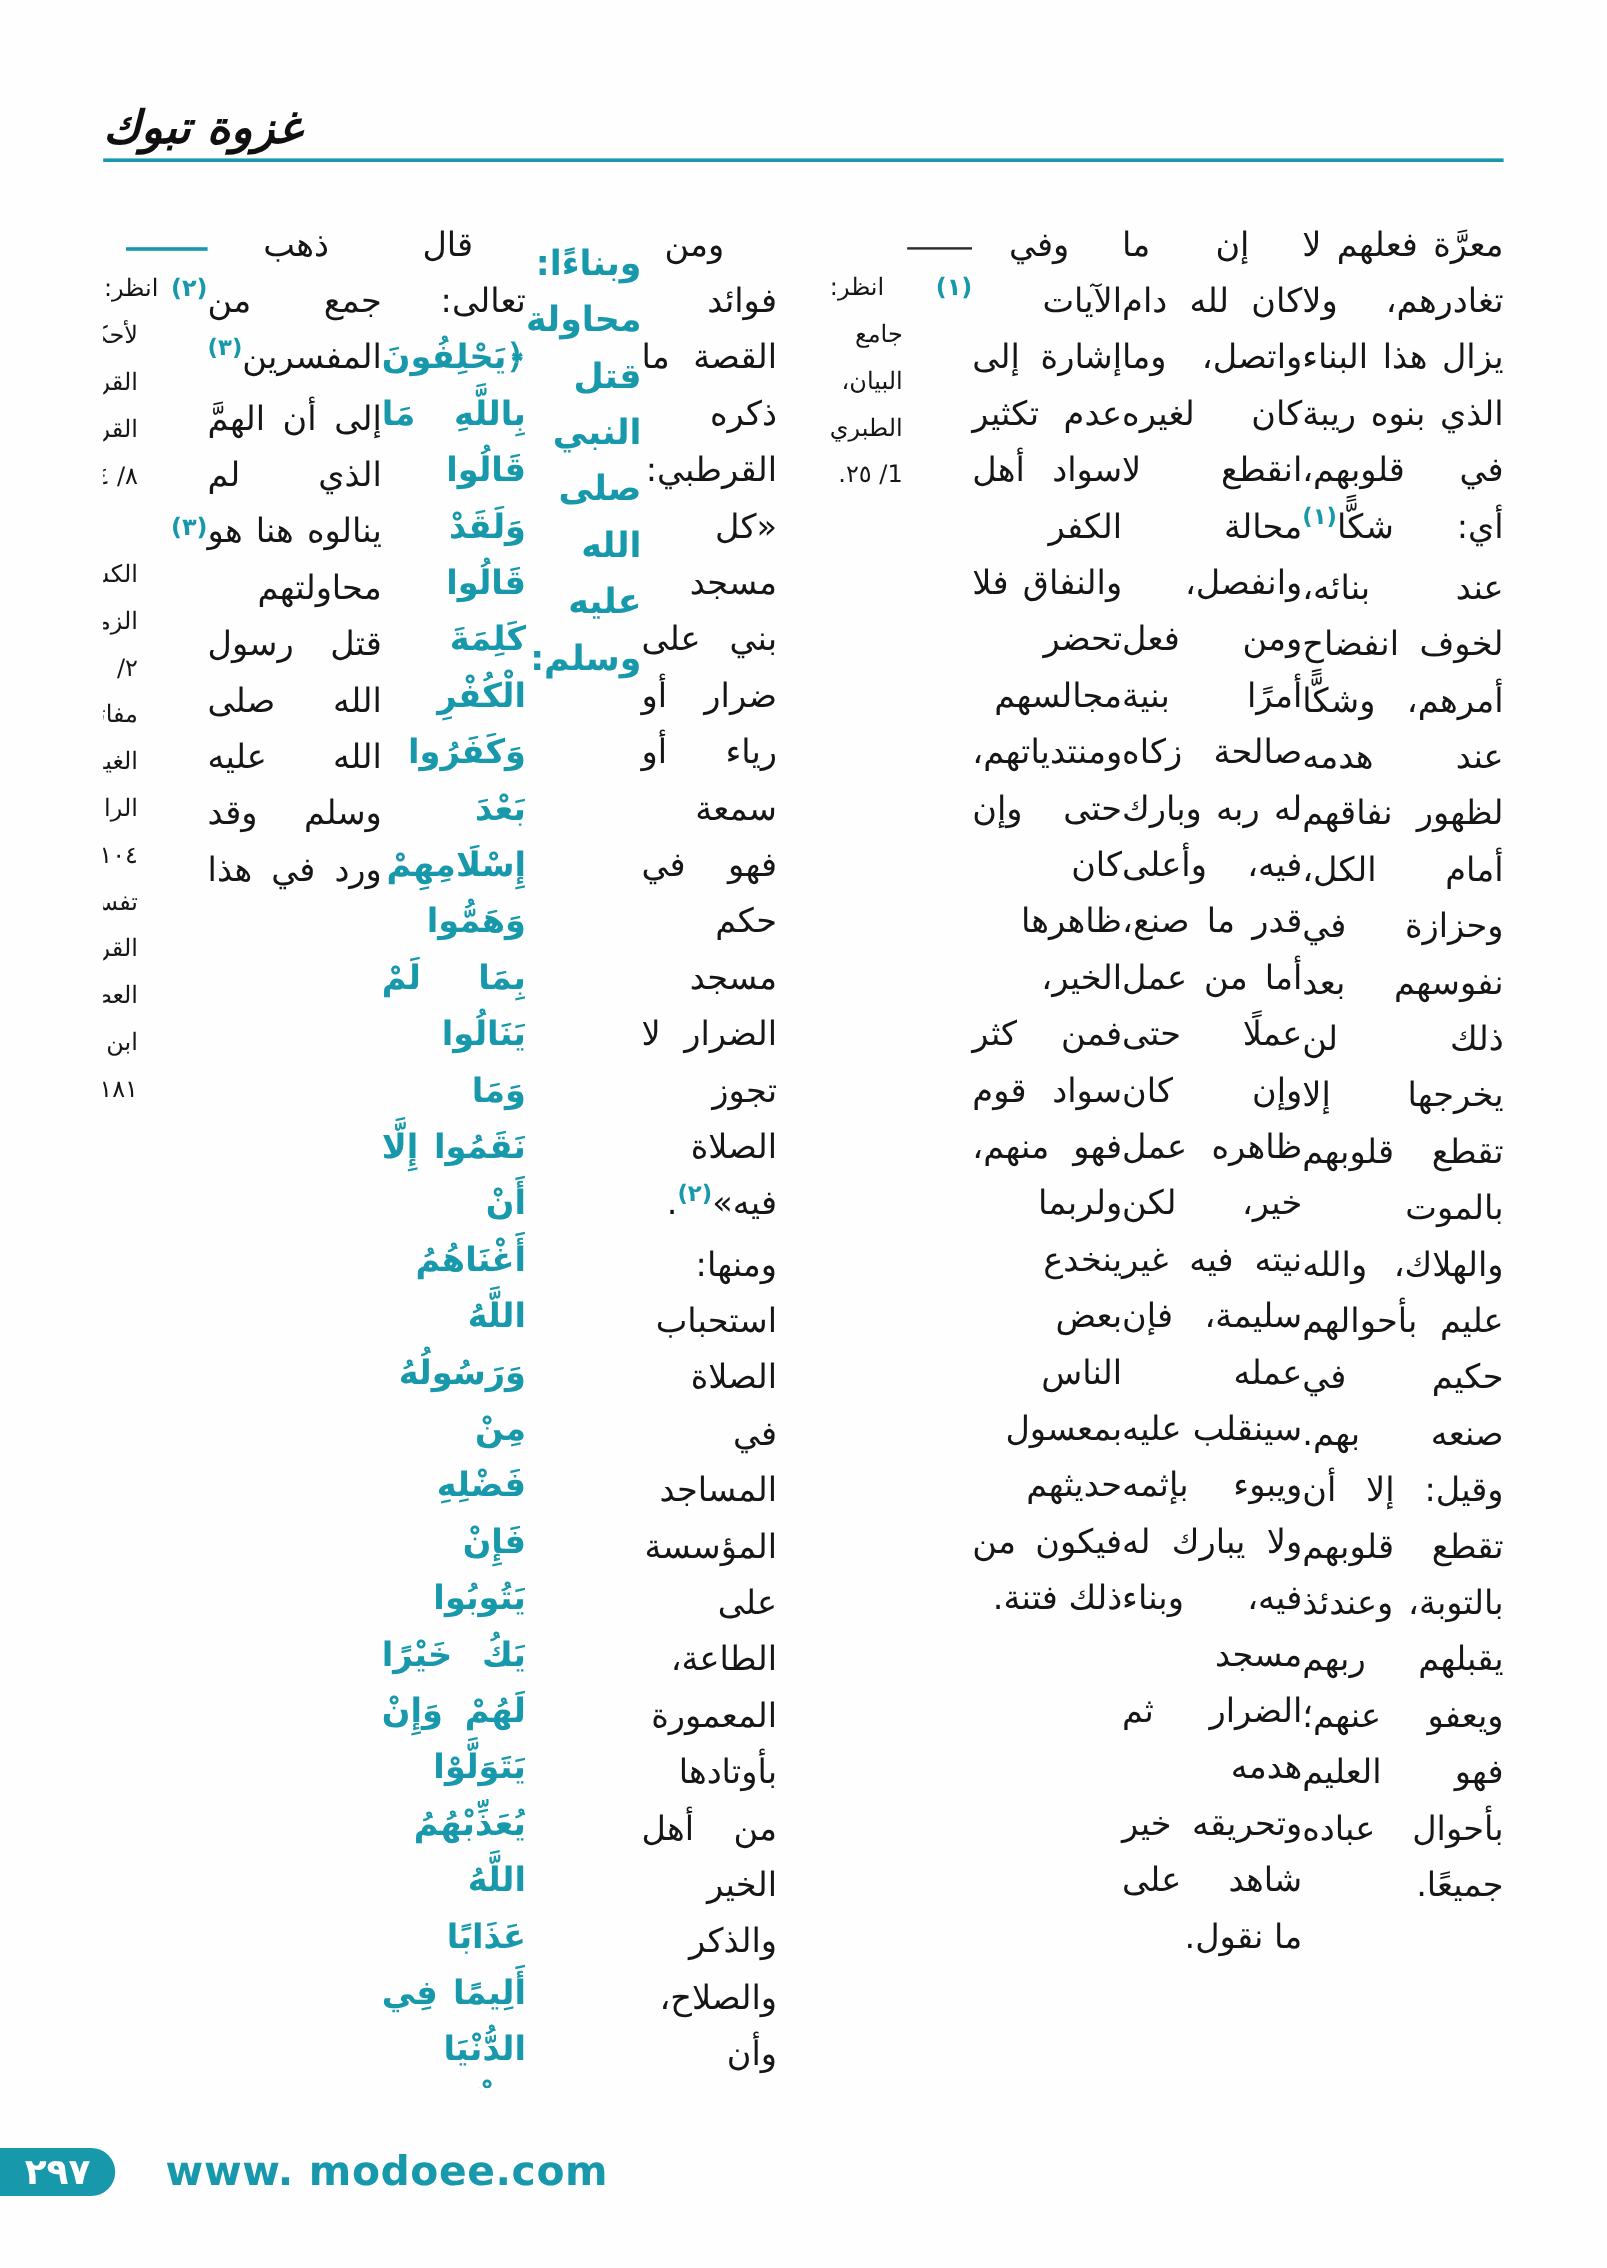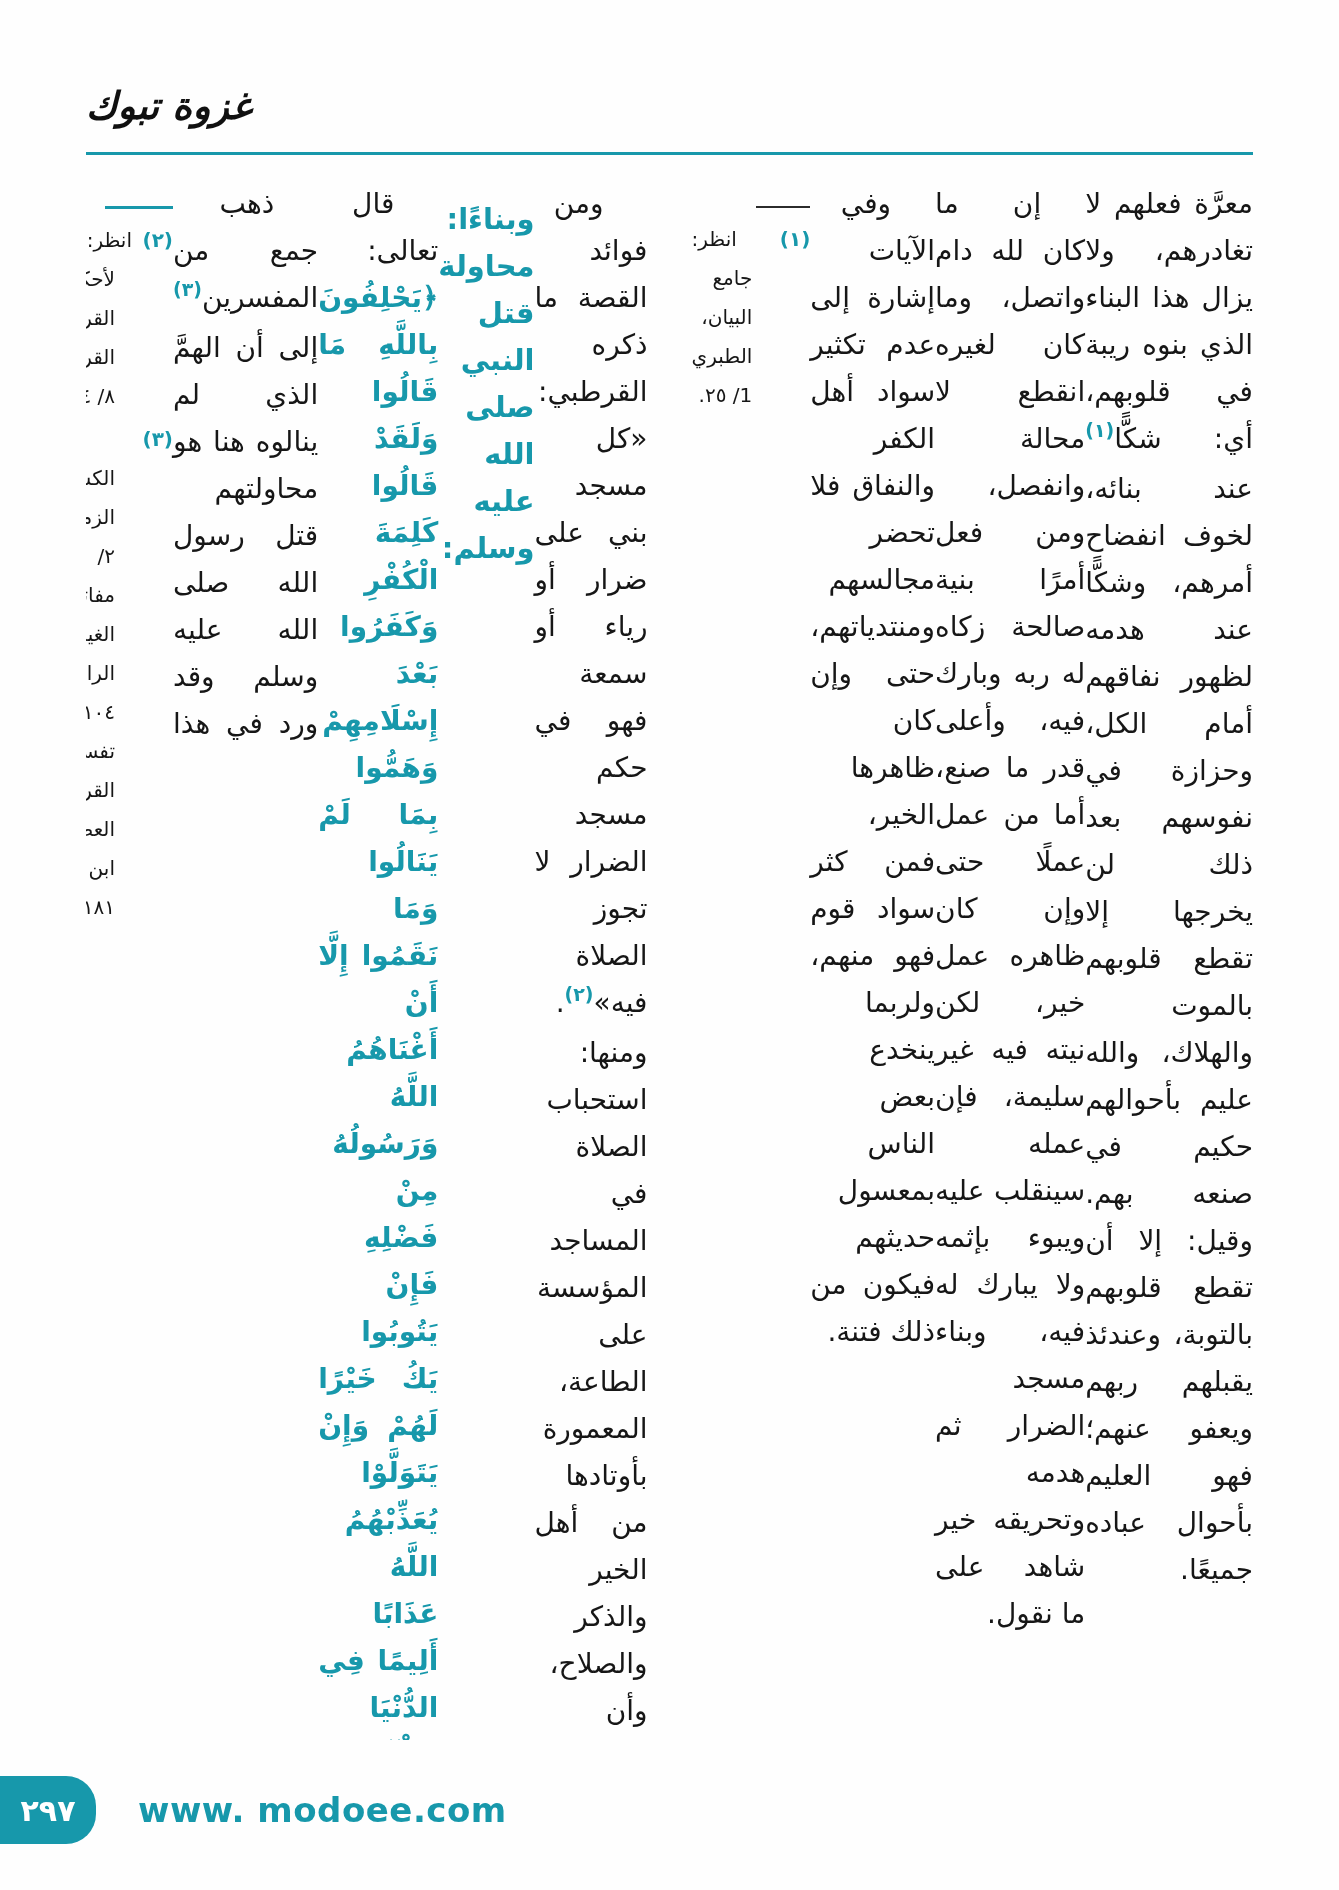--- a/index.html
+++ b/index.html
@@ -17,21 +17,21 @@
   }
 
   
   .page-header { position: absolute; top: 84px; left: 86px; right: 86px; }
   .page-title {
     text-align: left;
     font-size: 38px;
     font-weight: bold;
     font-style: italic;
     color: #101010;
-    padding-bottom: 24px;
+    padding-bottom: 4px;
     direction: rtl;
   }
   .header-rule { border-top: 3px solid var(--accent); }
 
   
   .columns {
     position: absolute;
     top: 180px; left: 86px; right: 86px; bottom: 150px;
     display: flex;
     gap: 44px;
@@ -88,21 +88,21 @@
   
   .page-footer {
     position: absolute;
     left: 0; bottom: 52px;
     height: 56px;
     display: flex;
     align-items: center;
     direction: ltr;
   }
   .page-number-badge {
-    width: 96px; height: 68px;
+    width: 96px; height: 40px;
     background: var(--accent);
     border-radius: 0 30px 30px 0;
     color: #ffffff;
     display: flex; align-items: center; justify-content: center;
     font-size: 30px; font-weight: bold;
   }
   .website {
     margin-left: 42px;
     color: var(--accent);
     font-size: 34px;

